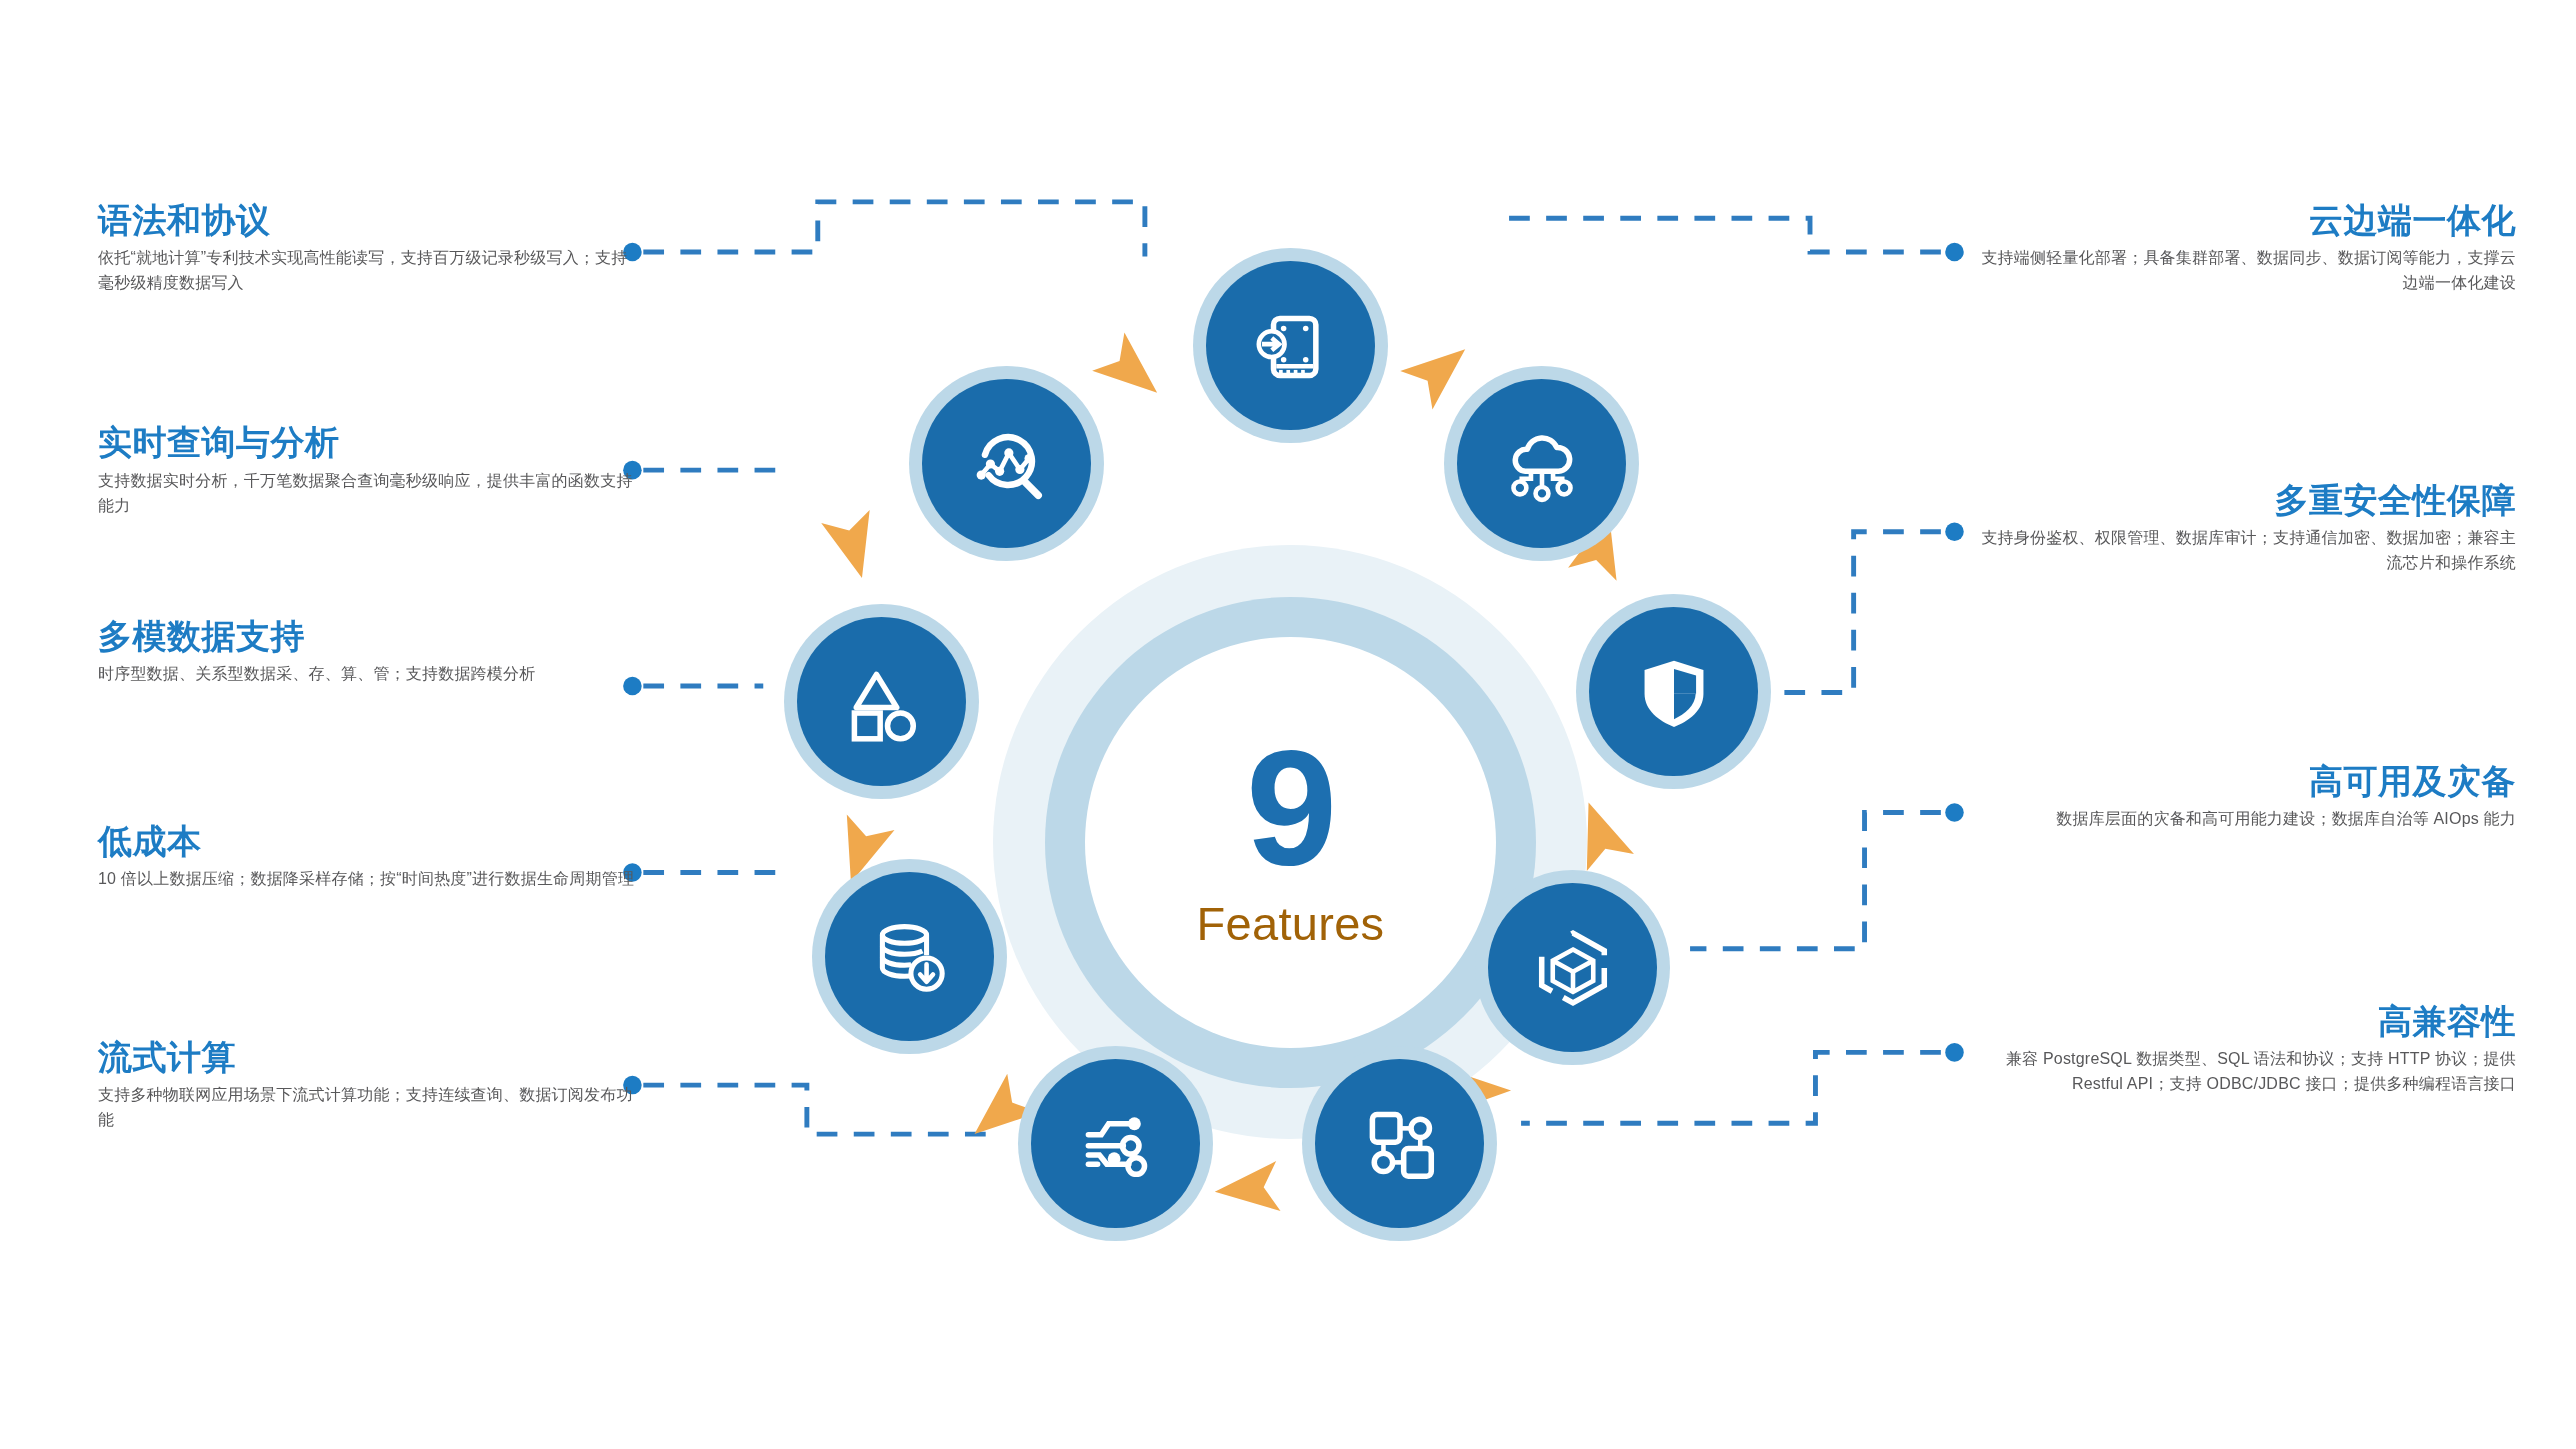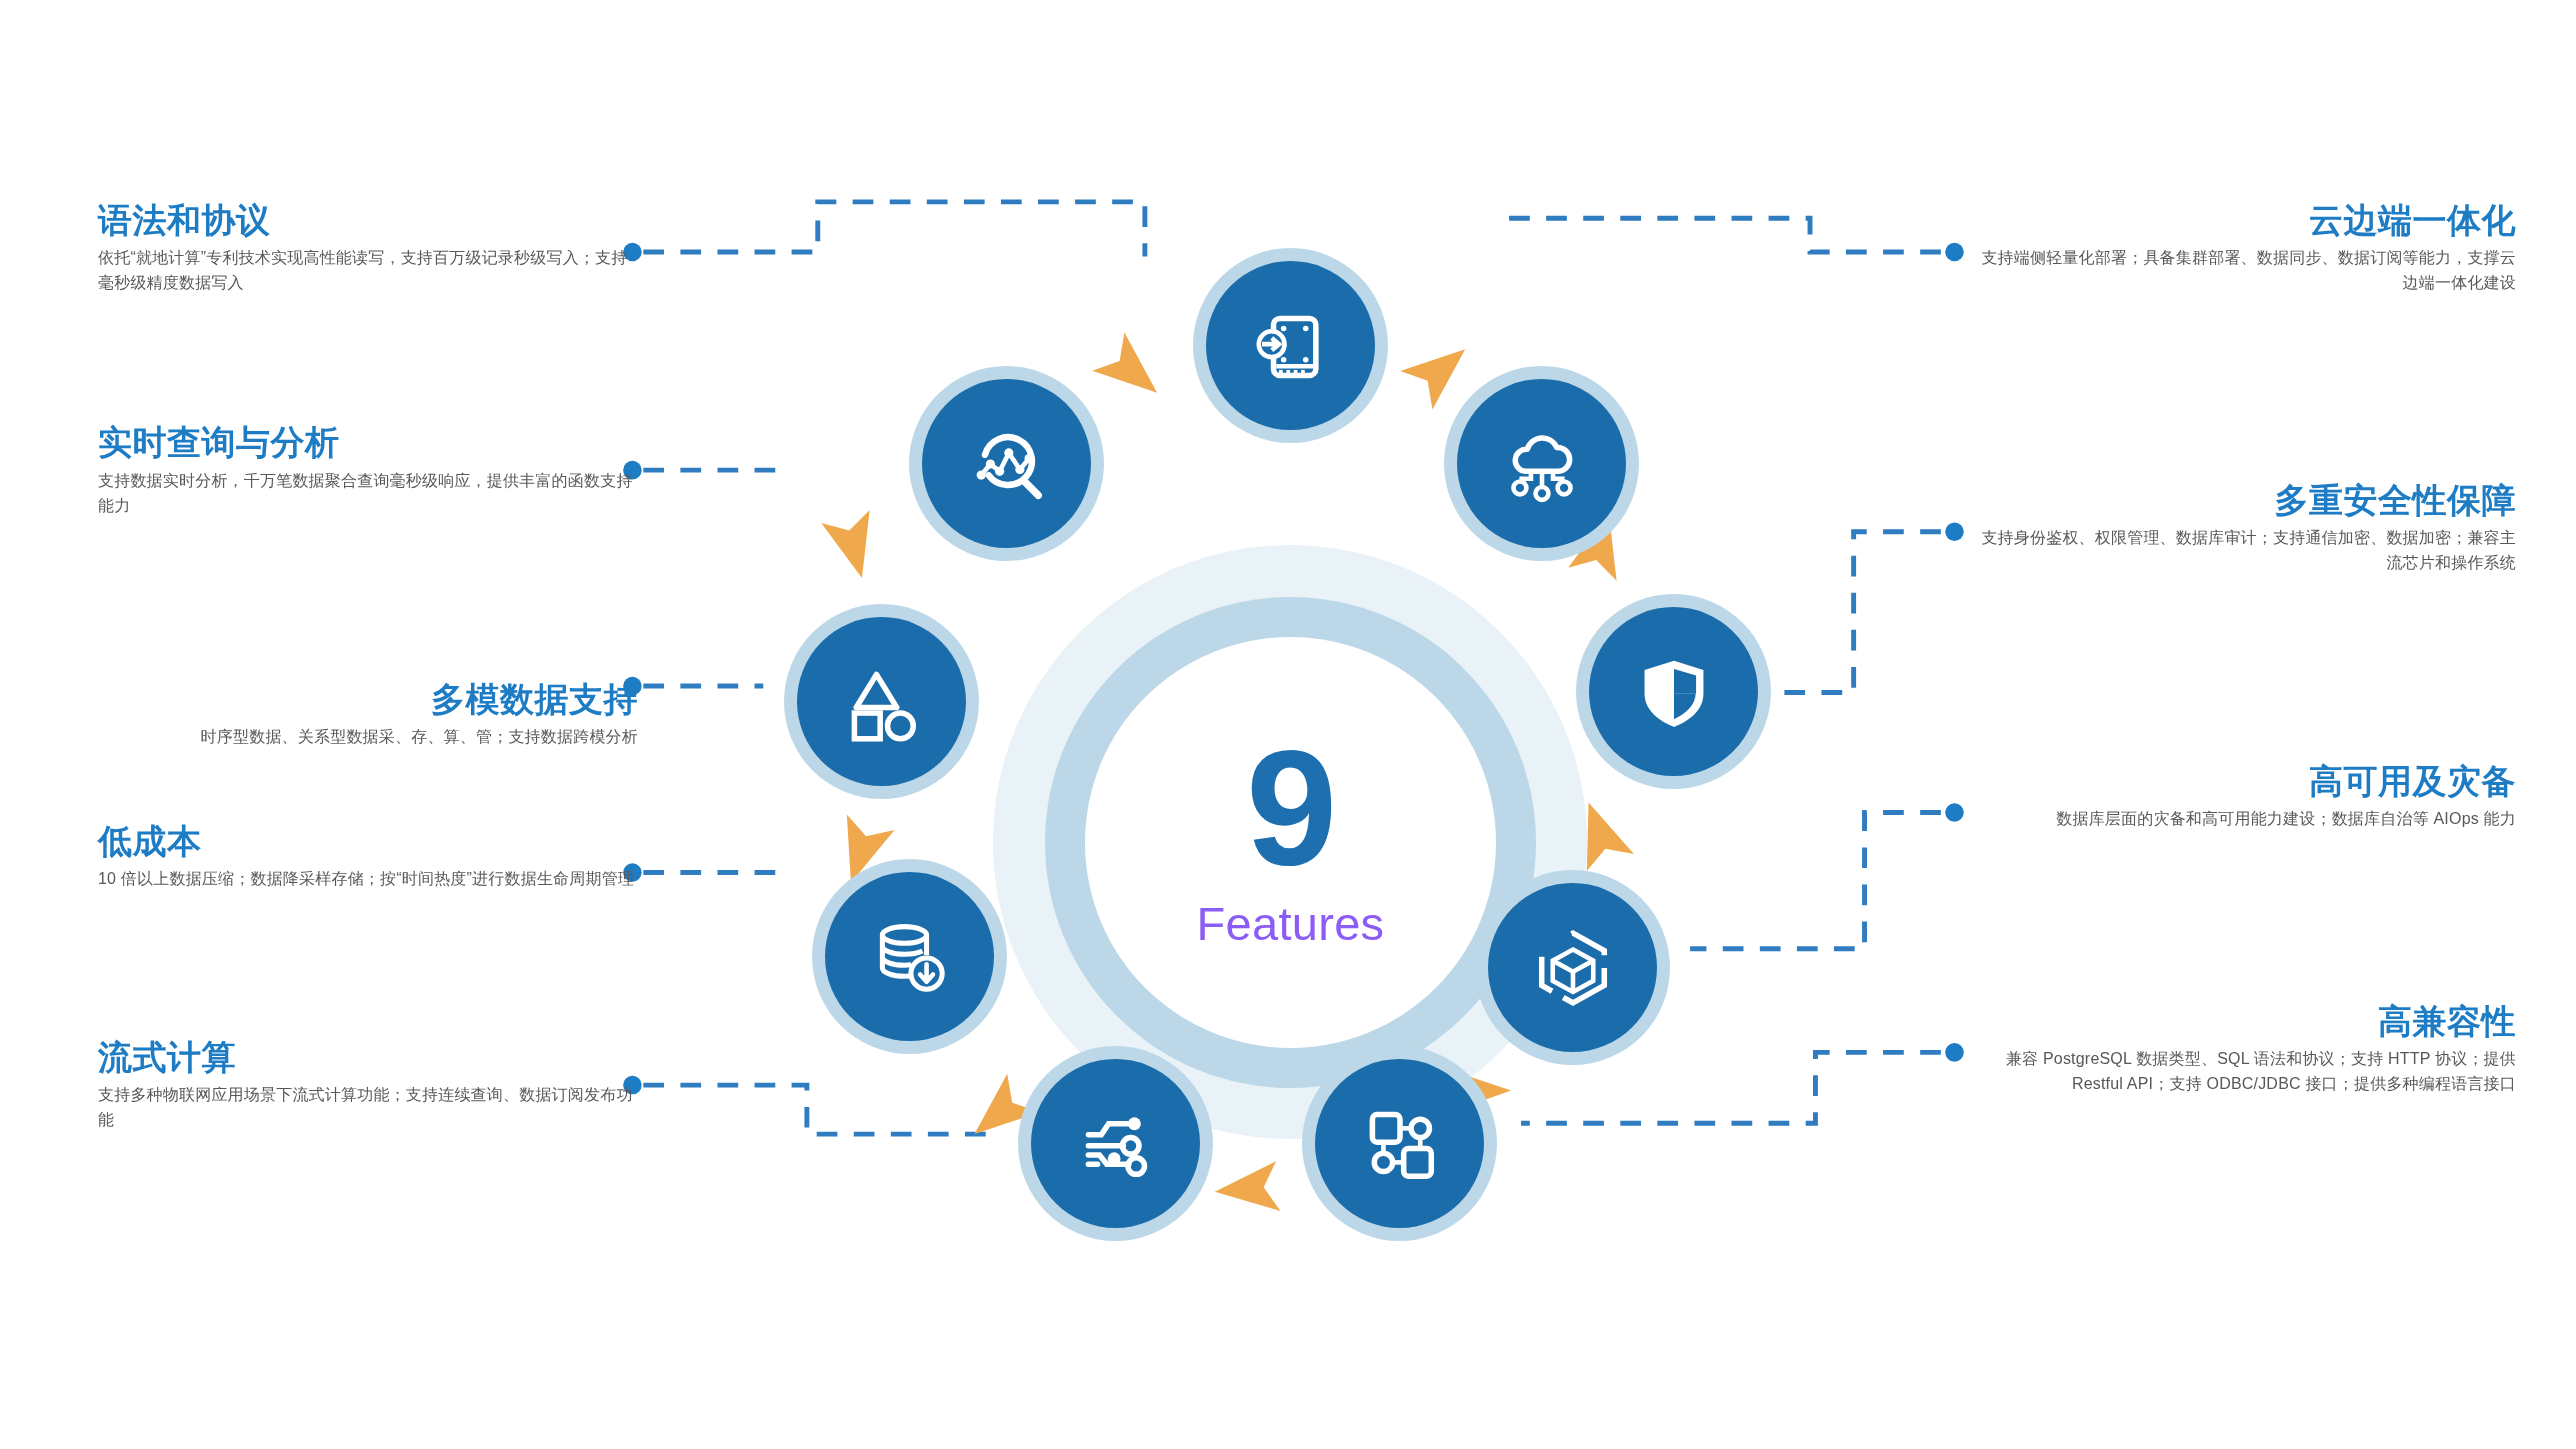--- a/index.html
+++ b/index.html
@@ -57,21 +57,21 @@
   }
   .hub-number{
     font-size:164px;
     font-weight:bold;
     color:#1d6fb0;
     line-height:0.9;
     letter-spacing:-2.2px;
   }
   .hub-label{
     font-size:47px;
-    color:#8b5cf6;
+    color:#a16207;
     margin-top:14px;
     letter-spacing:0.3px;
   }
 
   
   .node{
     position:absolute;
     width:195px;height:195px;
     border-radius:50%;
     background:#bcd8e8;
@@ -313,21 +313,21 @@
   <div class="entry col left" style="top:202px;">
     <h3>语法和协议</h3>
     <p>依托“就地计算”专利技术实现高性能读写，支持百万级记录秒级写入；支持毫秒级精度数据写入</p>
   </div>
 
   <div class="entry col left" style="top:425px;font-family:Liberation Serif, serif;">
     <h3>实时查询与分析</h3>
     <p>支持数据实时分析，千万笔数据聚合查询毫秒级响应，提供丰富的函数支持能力</p>
   </div>
 
-  <div class="entry col left" style="top:681px;text-align:right;">
+  <div class="entry col left" style="top:618px;">
     <h3>多模数据支持</h3>
     <p>时序型数据、关系型数据采、存、算、管；支持数据跨模分析</p>
   </div>
 
   <div class="entry col left" style="top:823px;">
     <h3>低成本</h3>
     <p>10 倍以上数据压缩；数据降采样存储；按“时间热度”进行数据生命周期管理</p>
   </div>
 
   <div class="entry col left" style="top:1039px;">

